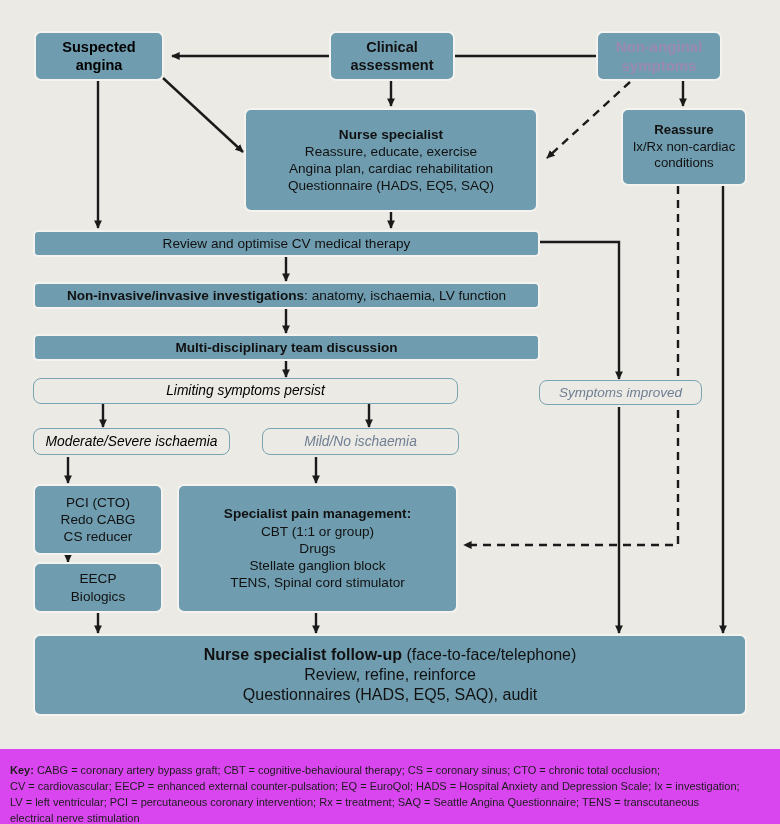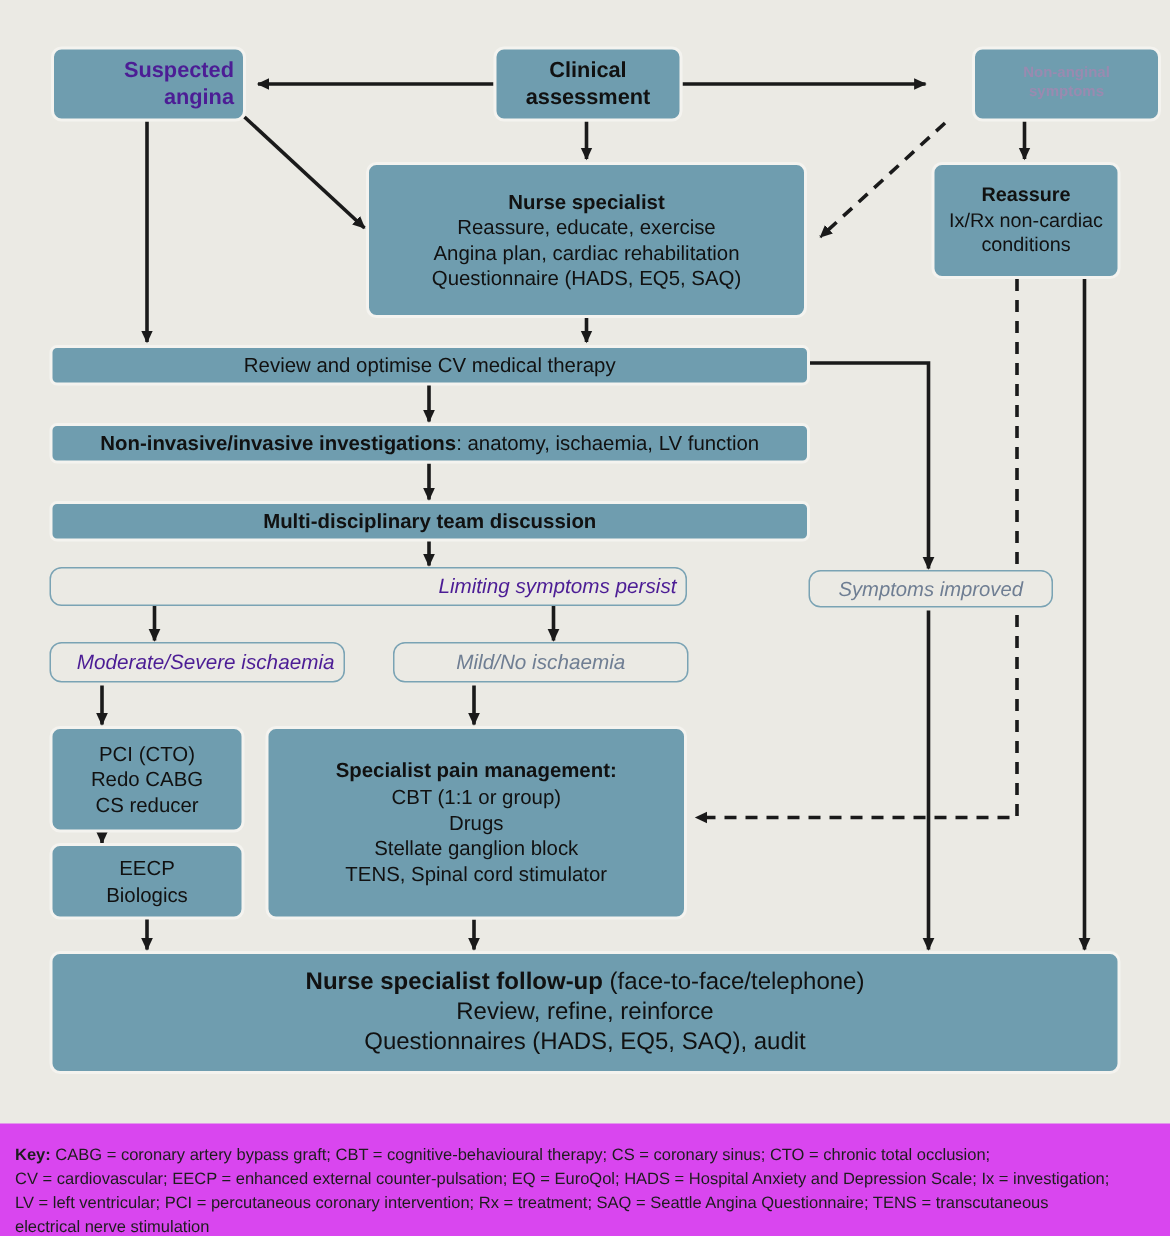--- a/index.html
+++ b/index.html
@@ -27,21 +27,21 @@
   .filled{
     background:#6f9daf;
     color:#111;
     border:2px solid #f4f3ef;
   }
   .outlined{
     background:#ebeae4;
     border:1.3px solid #7aa3b4;
     border-radius:8px;
   }
-  .t-red{color:#4c1d95;text-align:right;}
+  .t-red{color:#000000;}
   .t-purple{color:#9a8ab0;}
   .t-greyblue{color:#6f7e93;}
   .bold{font-weight:bold;}
   .ital{font-style:italic;}
 
   .inner{padding:0 6px;width:100%;}
   .ln{display:block;}
 
   #key{
     position:absolute;left:0;top:749px;width:780px;height:75px;
@@ -122,21 +122,21 @@
     </div>
   </div>
 
   <div class="node filled" style="left:329px;top:31px;width:126px;height:50px;font-size:14.5px;">
     <div class="inner">
       <span class="ln bold">Clinical</span>
       <span class="ln bold">assessment</span>
     </div>
   </div>
 
-  <div class="node filled" style="left:648px;top:31px;width:126px;height:50px;font-size:10px;">
+  <div class="node filled" style="left:596px;top:31px;width:126px;height:50px;font-size:15px;">
     <div class="inner">
       <span class="ln bold t-purple">Non-anginal</span>
       <span class="ln bold t-purple">symptoms</span>
     </div>
   </div>
 
   <div class="node filled" style="left:244px;top:108px;width:294px;height:104px;font-size:13.6px;">
     <div class="inner">
       <span class="ln bold">Nurse specialist</span>
       <span class="ln">Reassure, educate, exercise</span>

